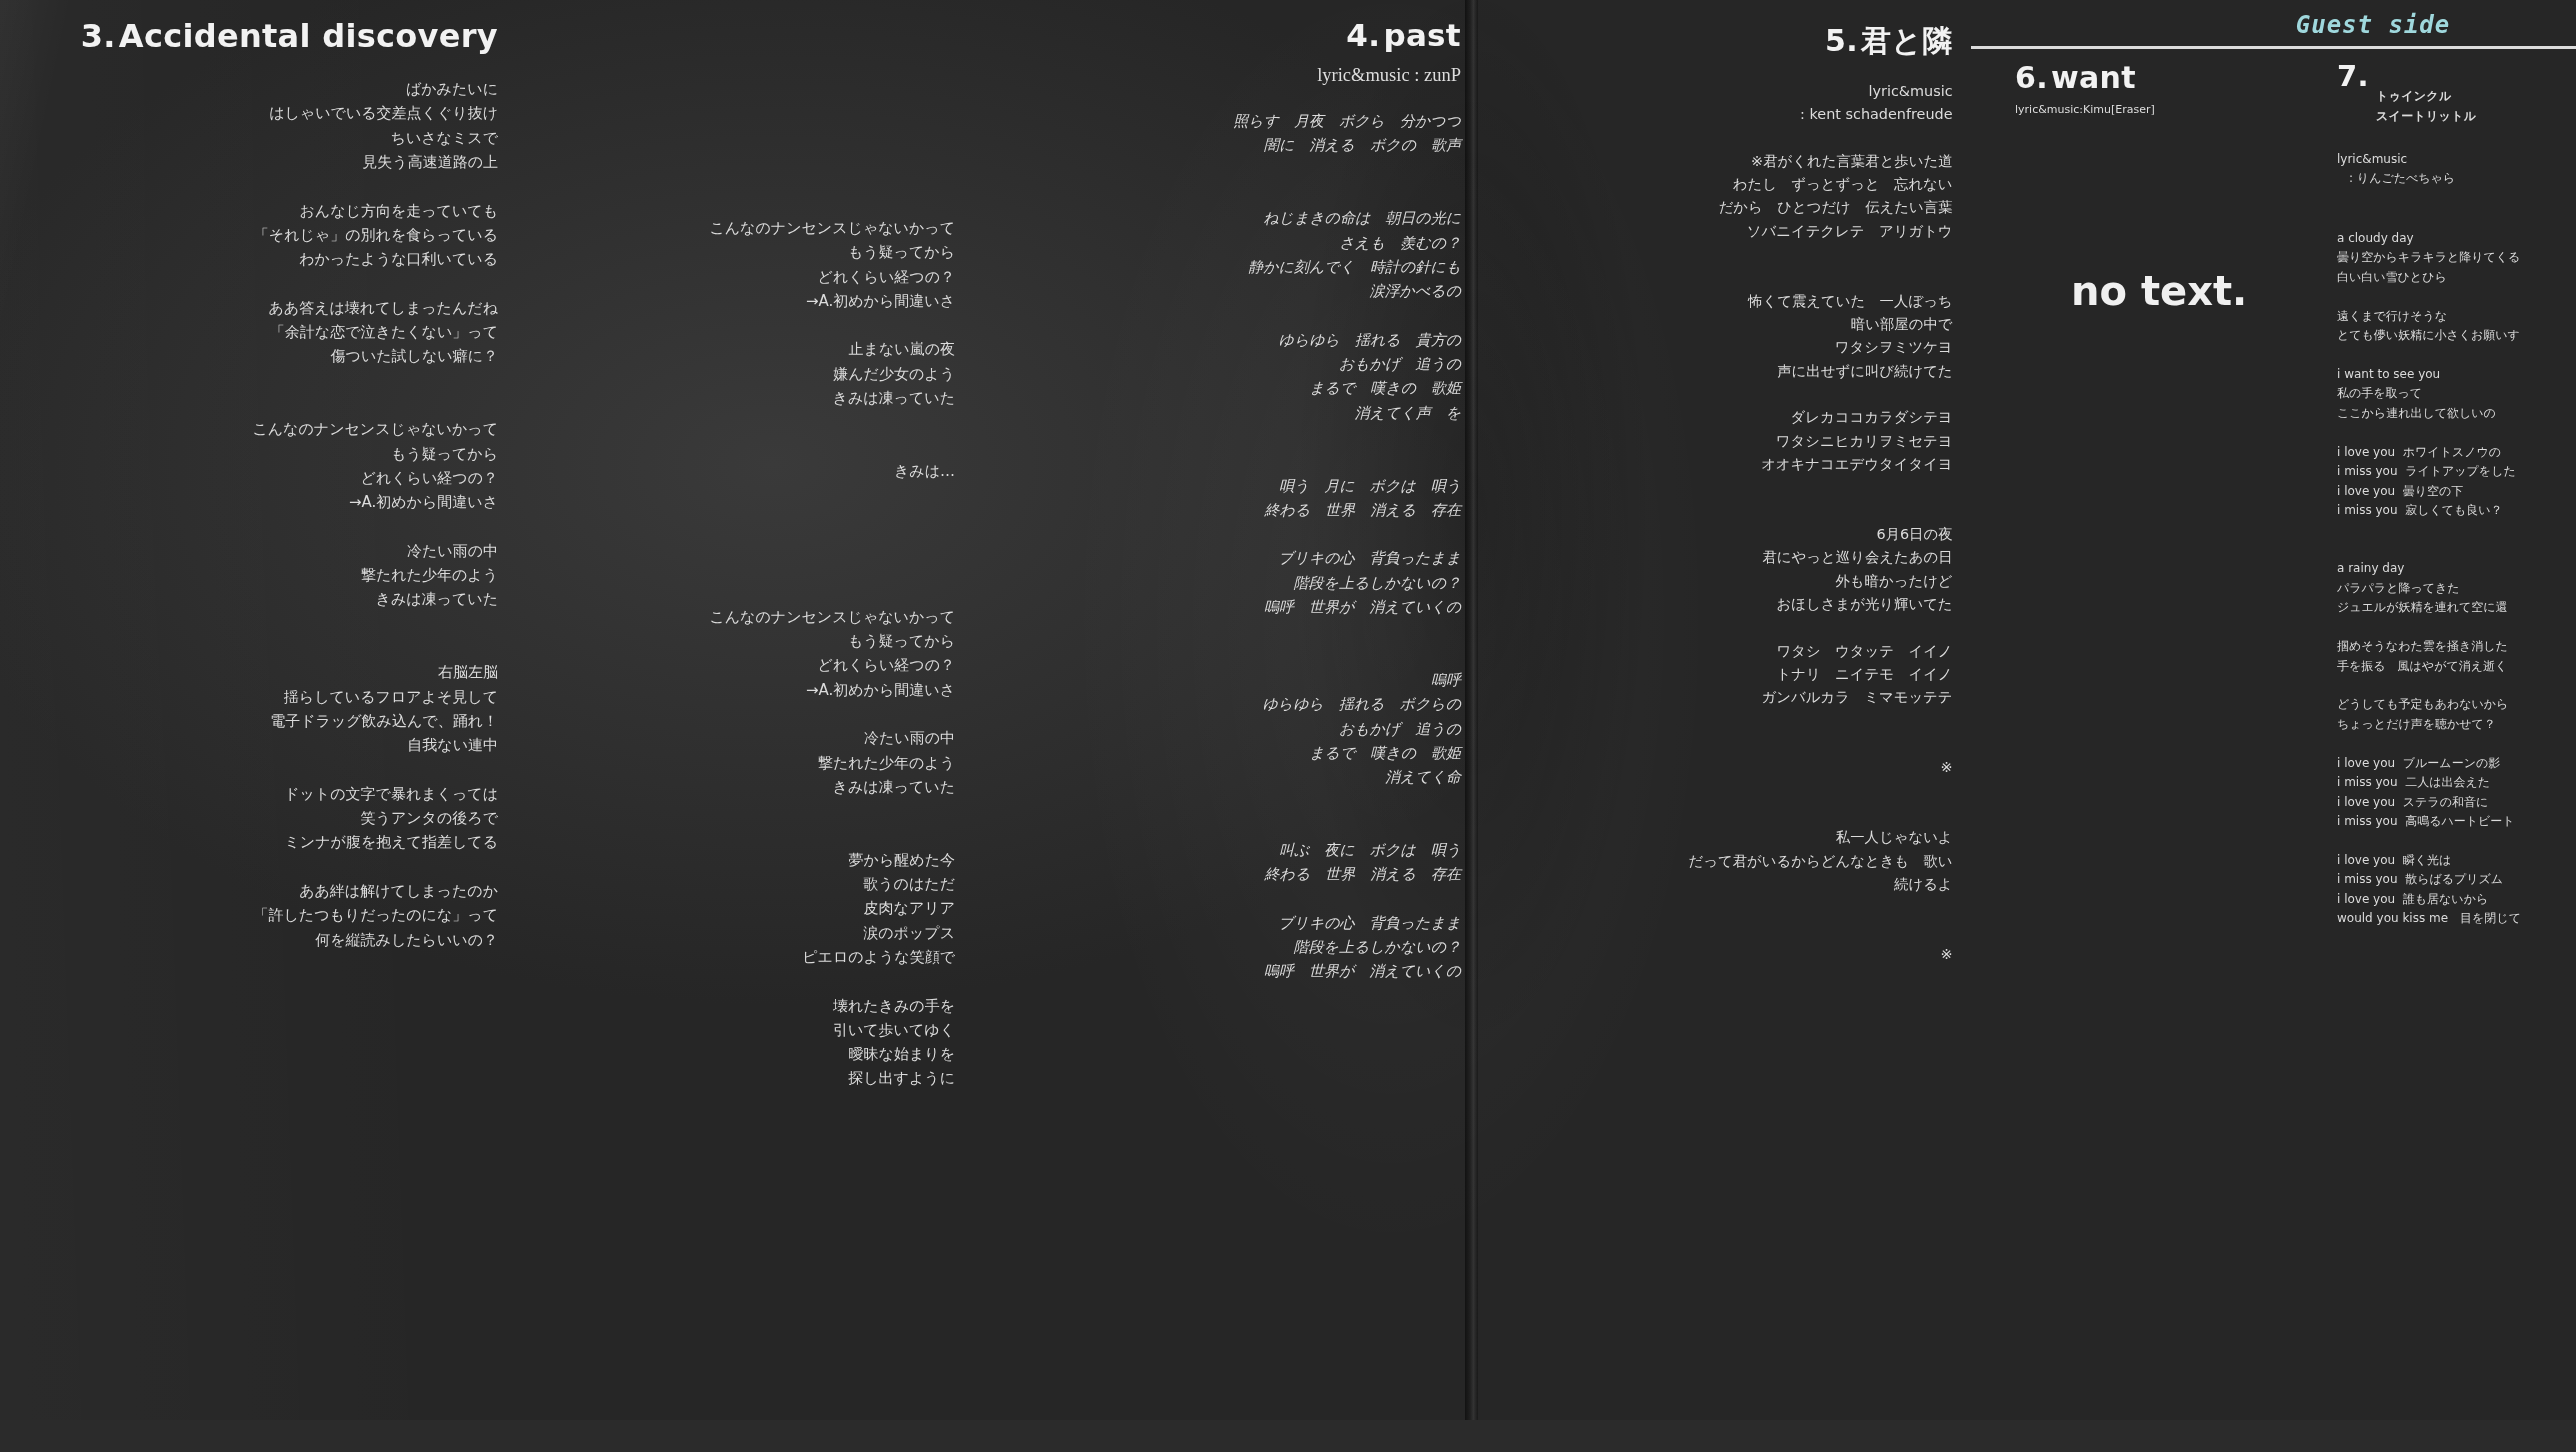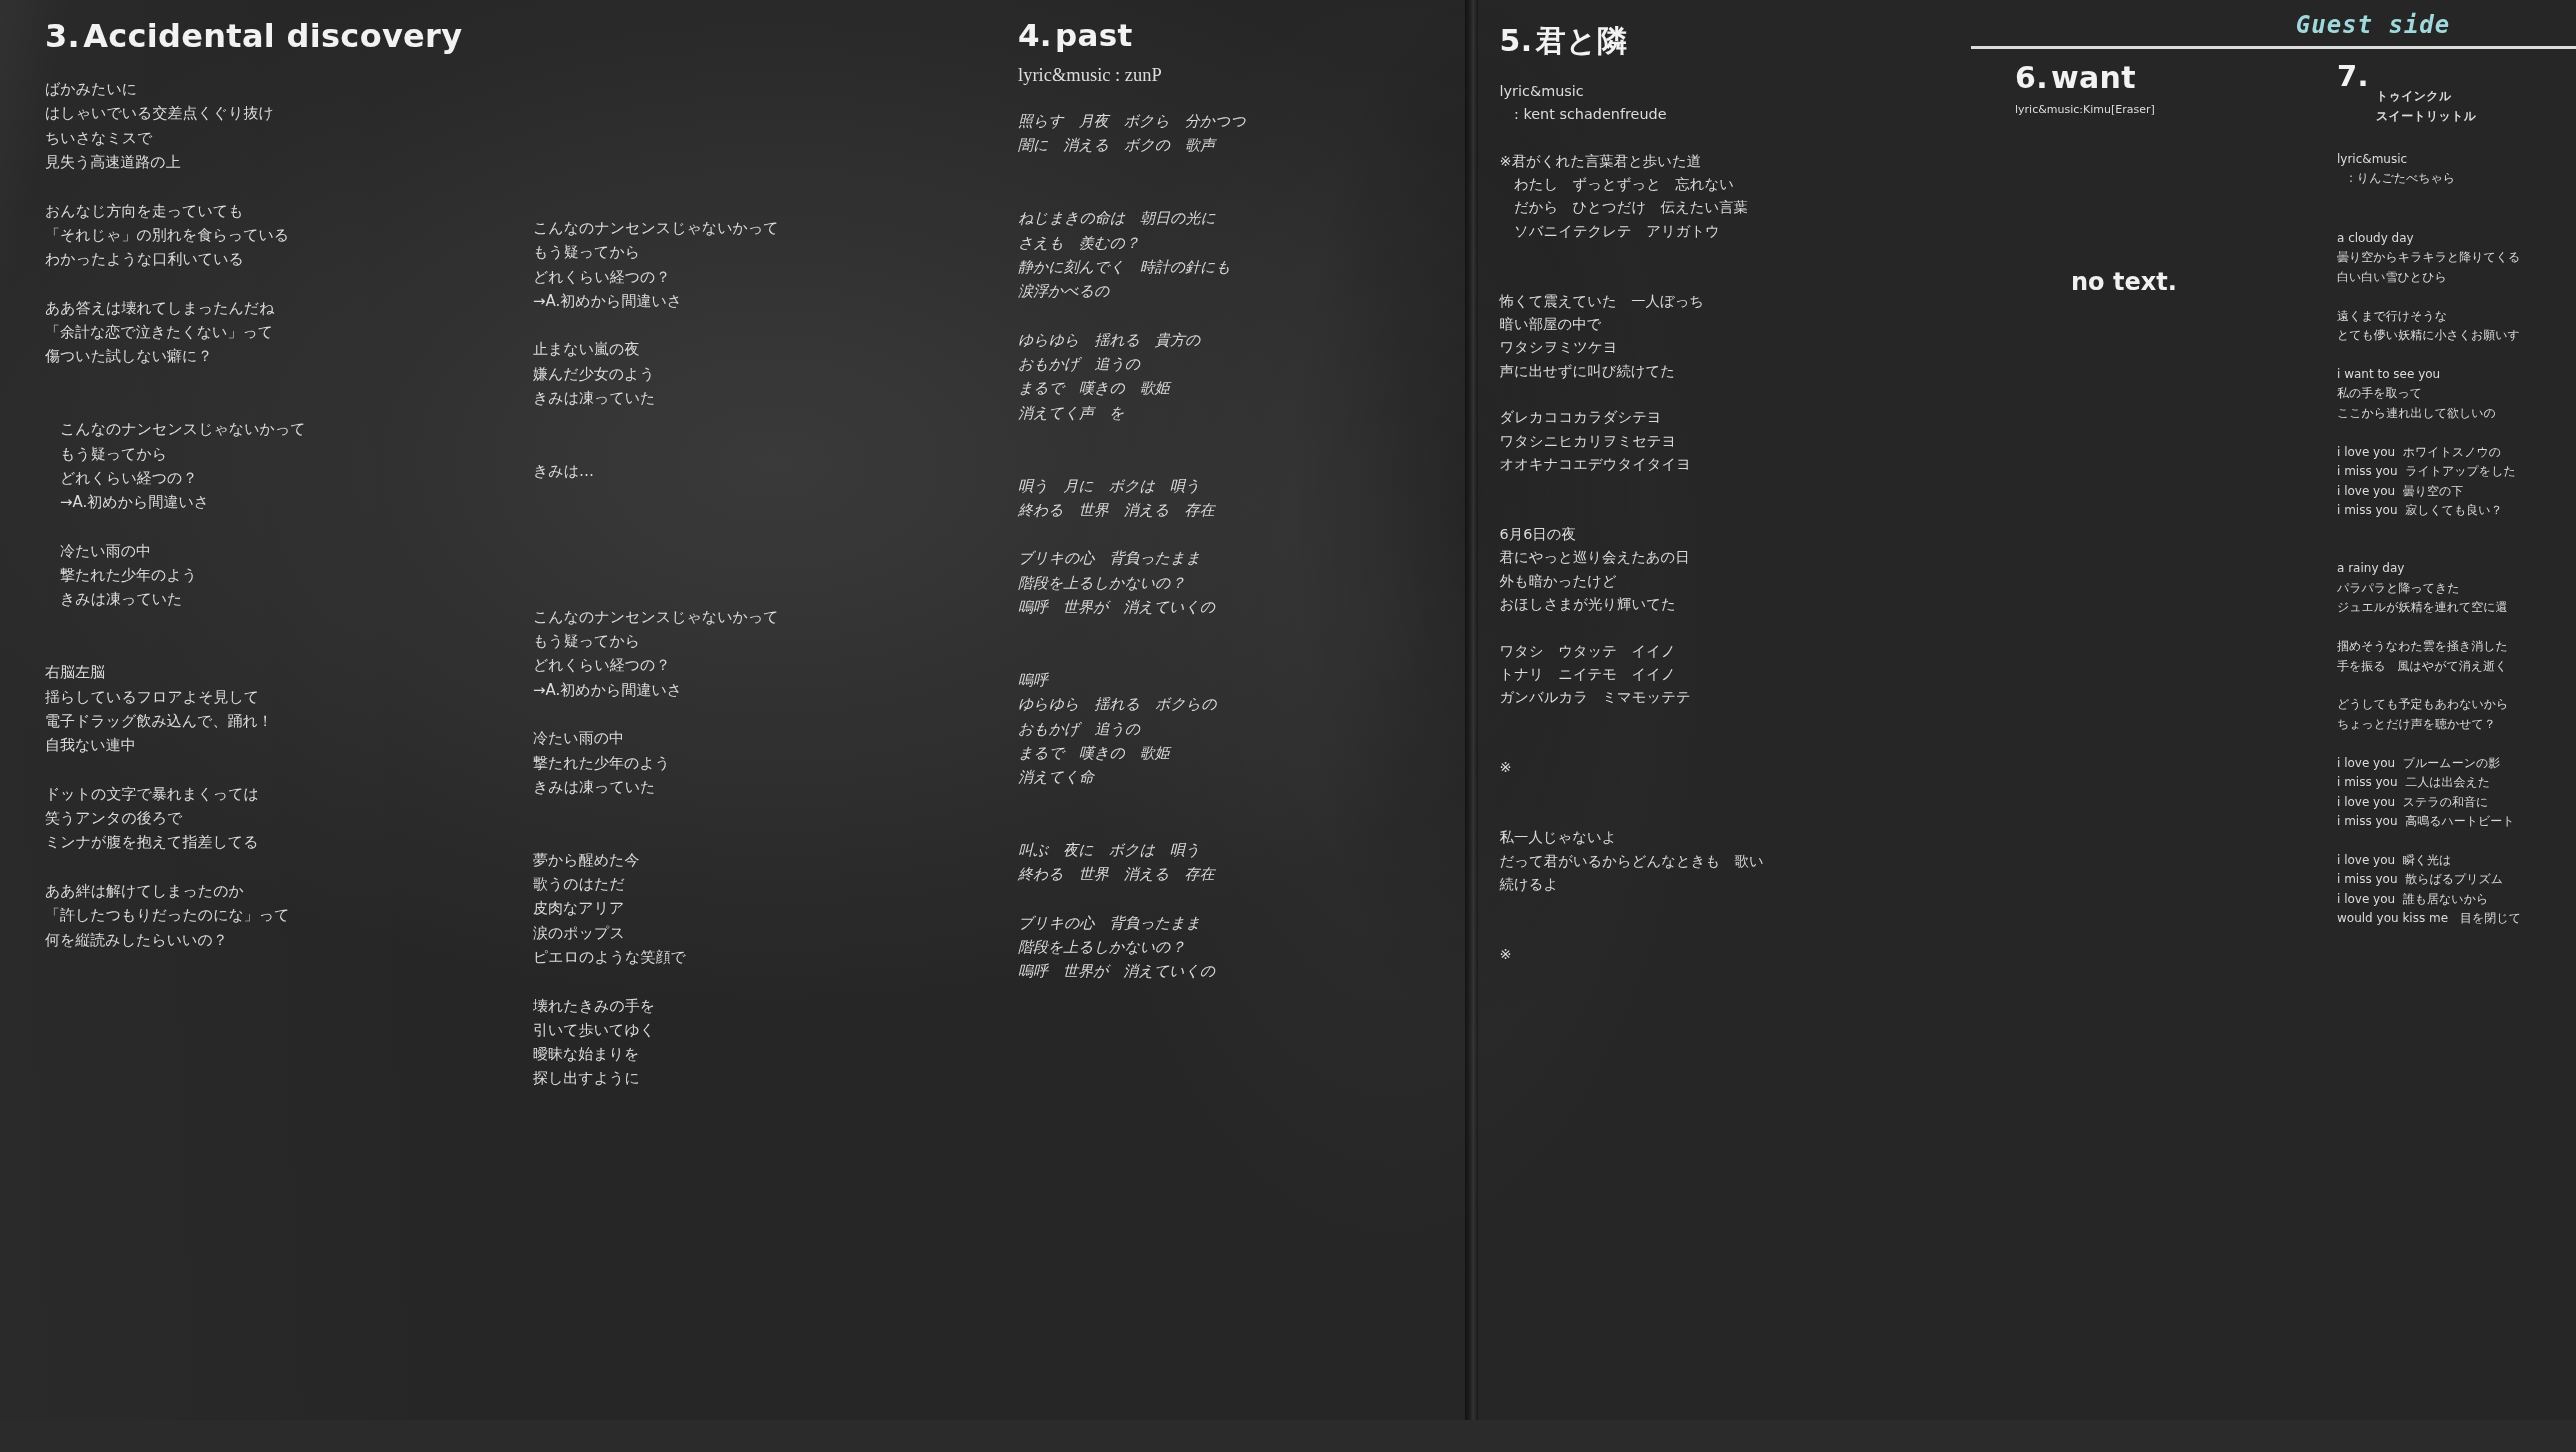--- a/index.html
+++ b/index.html
@@ -29,21 +29,21 @@
   .gutter{
     position:absolute;top:0;bottom:0;left:1465px;width:13.4px;
     background:linear-gradient(90deg, rgba(0,0,0,0.55), rgba(0,0,0,0.15) 40%, rgba(255,255,255,0.06) 65%, rgba(0,0,0,0.35));
   }
   .bottombar{
     position:absolute;left:0;right:0;bottom:0;height:32px;background:#2b2b2b;
   }
   .page-left{position:absolute;left:0;top:0;width:1468px;height:1420px;}
   .page-right{position:absolute;left:1479px;top:0;width:1303px;height:1420px;}
 
-  .col{position:absolute;}
+  .col{position:absolute;text-align:right;}
 
   .tracknum-title{
     font-family:"DejaVu Sans", sans-serif;
     font-weight:bold;
     color:#f2f2f2;
     letter-spacing:0.3px;
   }
   .credit{
     color:#dedede;
     font-weight:normal;
@@ -85,21 +85,21 @@
   }
   .guest-rule{
     margin-top:7.2px;height:2.1px;background:#dcdcdc;width:100%;
   }
 
   #c6{position:absolute;left:536px;top:62px;width:304px;}
   #c6 .t{font-size:30px;line-height:1.05;font-weight:bold;}
   #c6 .credit{font-size:11px;margin-top:9.3px;}
   .notext{
     position:absolute;left:592px;top:268px;
-    font-size:24px;font-weight:bold;color:#f0f0f0;
+    font-size:40px;font-weight:bold;color:#f0f0f0;
   }
 
   #c7{position:absolute;left:858px;top:61px;width:453px;}
   #c7 .t{font-size:29px;line-height:1.05;font-weight:bold;display:flex;align-items:flex-start;gap:7.2px;}
   #c7 .ruby{font-size:13px;line-height:1.25;font-weight:bold;padding-top:2.1px;}
   #c7 .credit{font-size:16.5px;line-height:1.45;margin-top:7.2px;}
   #c7 .feat{font-size:11.3px;text-align:right;margin-top:3.1px;padding-right:20.6px;}
   #c7 .lyrics{font-size:12px;line-height:1.62;margin-top:24px;}
 </style>
 </head>

